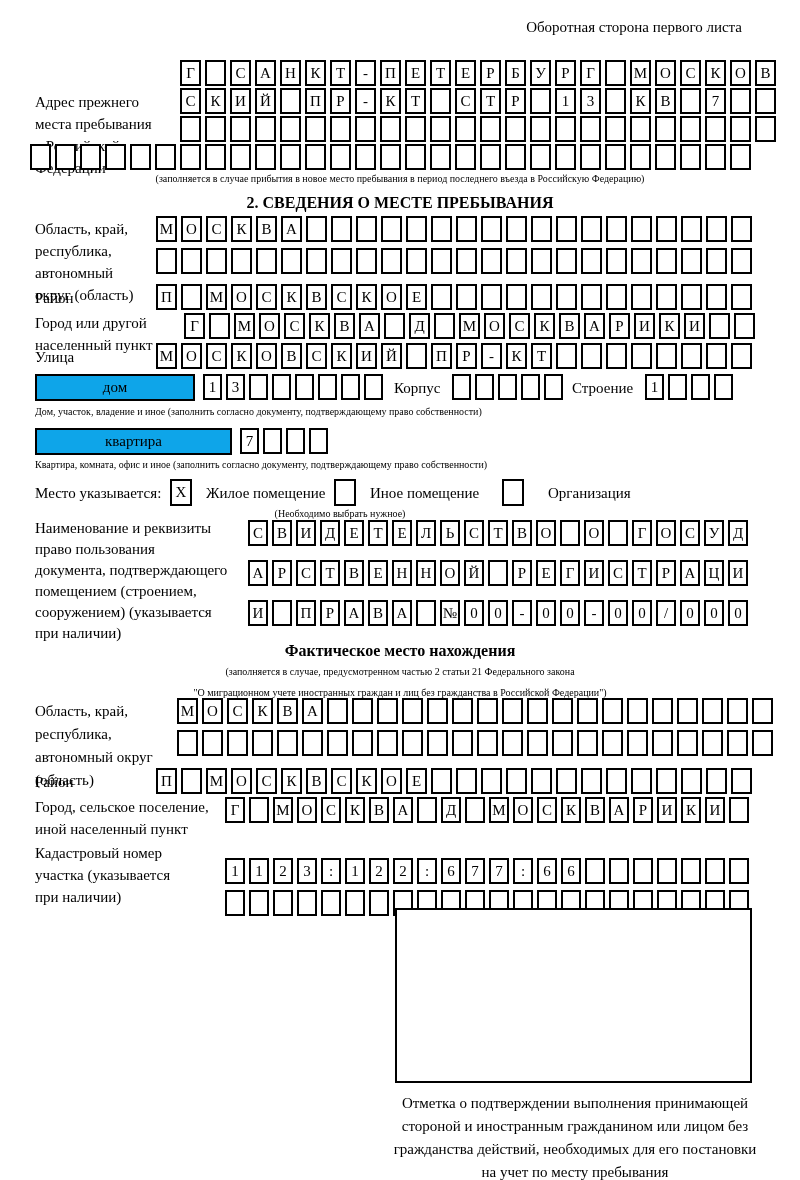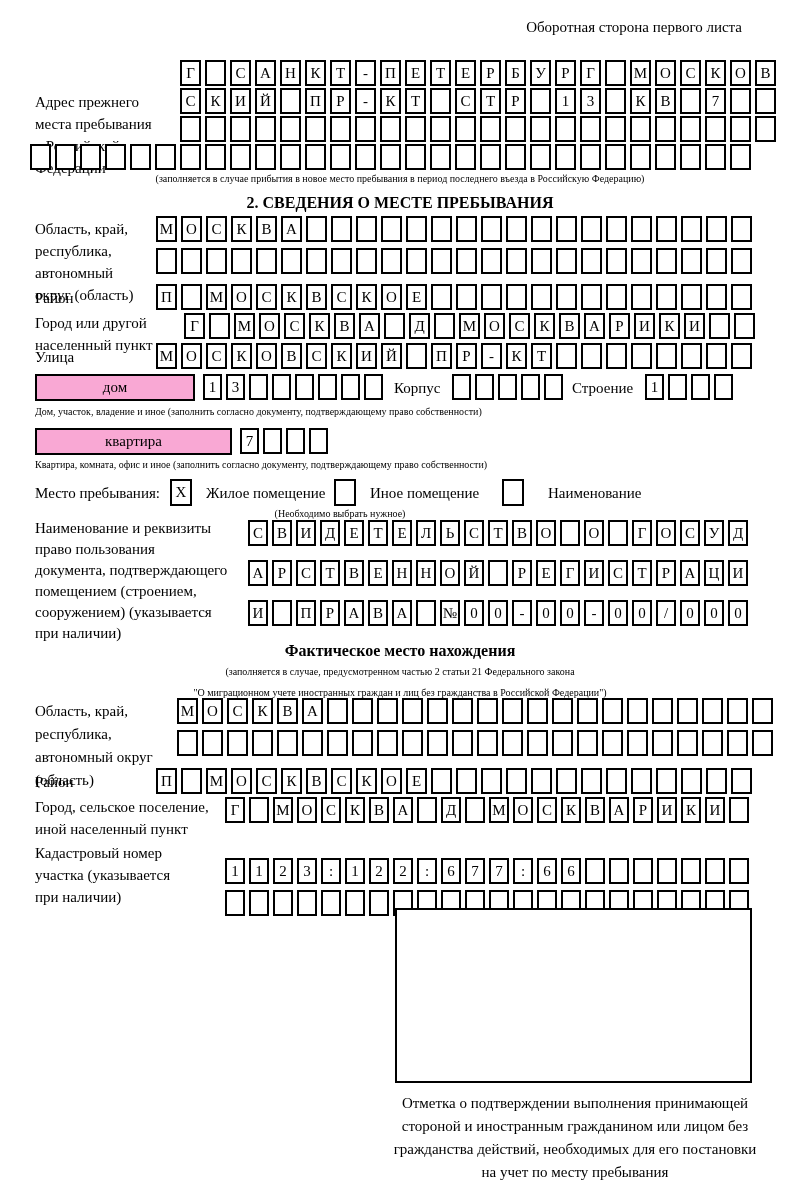--- a/index.html
+++ b/index.html
@@ -11,21 +11,21 @@
   .center{left:0;width:800px;text-align:center;}
   .title{font-weight:bold;font-size:16px;text-align:center;}
   .boxrow{display:flex;gap:4px;}
   .cbox{display:inline-flex;align-items:center;justify-content:center;flex:0 0 auto;
         width:21px;height:26px;border:2px solid #000;box-sizing:border-box;
         font-size:15px;line-height:1;background:#fff;}
   .tight .cbox{width:20px;}
   .sm .cbox{width:19px;gap:4px;}
   .chk{width:22px;height:27px;}
   .bigbox{border:2px solid #000;box-sizing:border-box;height:27px;display:flex;
-          align-items:center;justify-content:center;font-size:15px;background:#f9a8d4;}
+          align-items:center;justify-content:center;font-size:15px;background:#0ea5e9;}
   .stampbox{border:2px solid #000;box-sizing:border-box;background:#fff;}
   .stampnote{font-size:15px;line-height:23px;text-align:center;}
 </style>
 </head>
 <body>
 
 <div class="page">
 
   <div class="abs lbl" style="top:16px;right:58px;">Оборотная сторона первого листа</div>
 
@@ -323,27 +323,27 @@
 
   <div class="abs bigbox" style="left:35px;top:428px;width:197px;">квартира</div>
   <div class="abs boxrow sm" style="left:240px;top:428px;">
       <span class="cbox">7</span>
       <span class="cbox"></span>
       <span class="cbox"></span>
       <span class="cbox"></span>
     </div>
   <div class="abs note" style="left:35px;top:459px;">Квартира, комната, офис и иное (заполнить согласно документу, подтверждающему право собственности)</div>
 
-  <div class="abs lbl" style="left:35px;top:482px;">Место пребывания:</div>
+  <div class="abs lbl" style="left:35px;top:482px;">Место указывается:</div>
   <span class="abs cbox chk" style="left:170px;top:479px;">X</span>
   <div class="abs lbl" style="left:206px;top:482px;">Жилое помещение</div>
   <span class="abs cbox chk" style="left:334px;top:479px;"></span>
   <div class="abs lbl" style="left:370px;top:482px;">Иное помещение</div>
   <span class="abs cbox chk" style="left:502px;top:479px;"></span>
-  <div class="abs lbl" style="left:548px;top:482px;">Наименование</div>
+  <div class="abs lbl" style="left:548px;top:482px;">Организация</div>
   <div class="abs note" style="left:180px;top:508px;width:320px;text-align:center;">(Необходимо выбрать нужное)</div>
 
   <div class="abs lbl" style="left:35px;top:518px;width:210px;line-height:21px;">
       <div>Наименование и реквизиты</div>
       <div>право пользования</div>
       <div>документа, подтверждающего</div>
       <div>помещением (строением,</div>
       <div>сооружением) (указывается</div>
       <div>при наличии)</div>
     </div>

